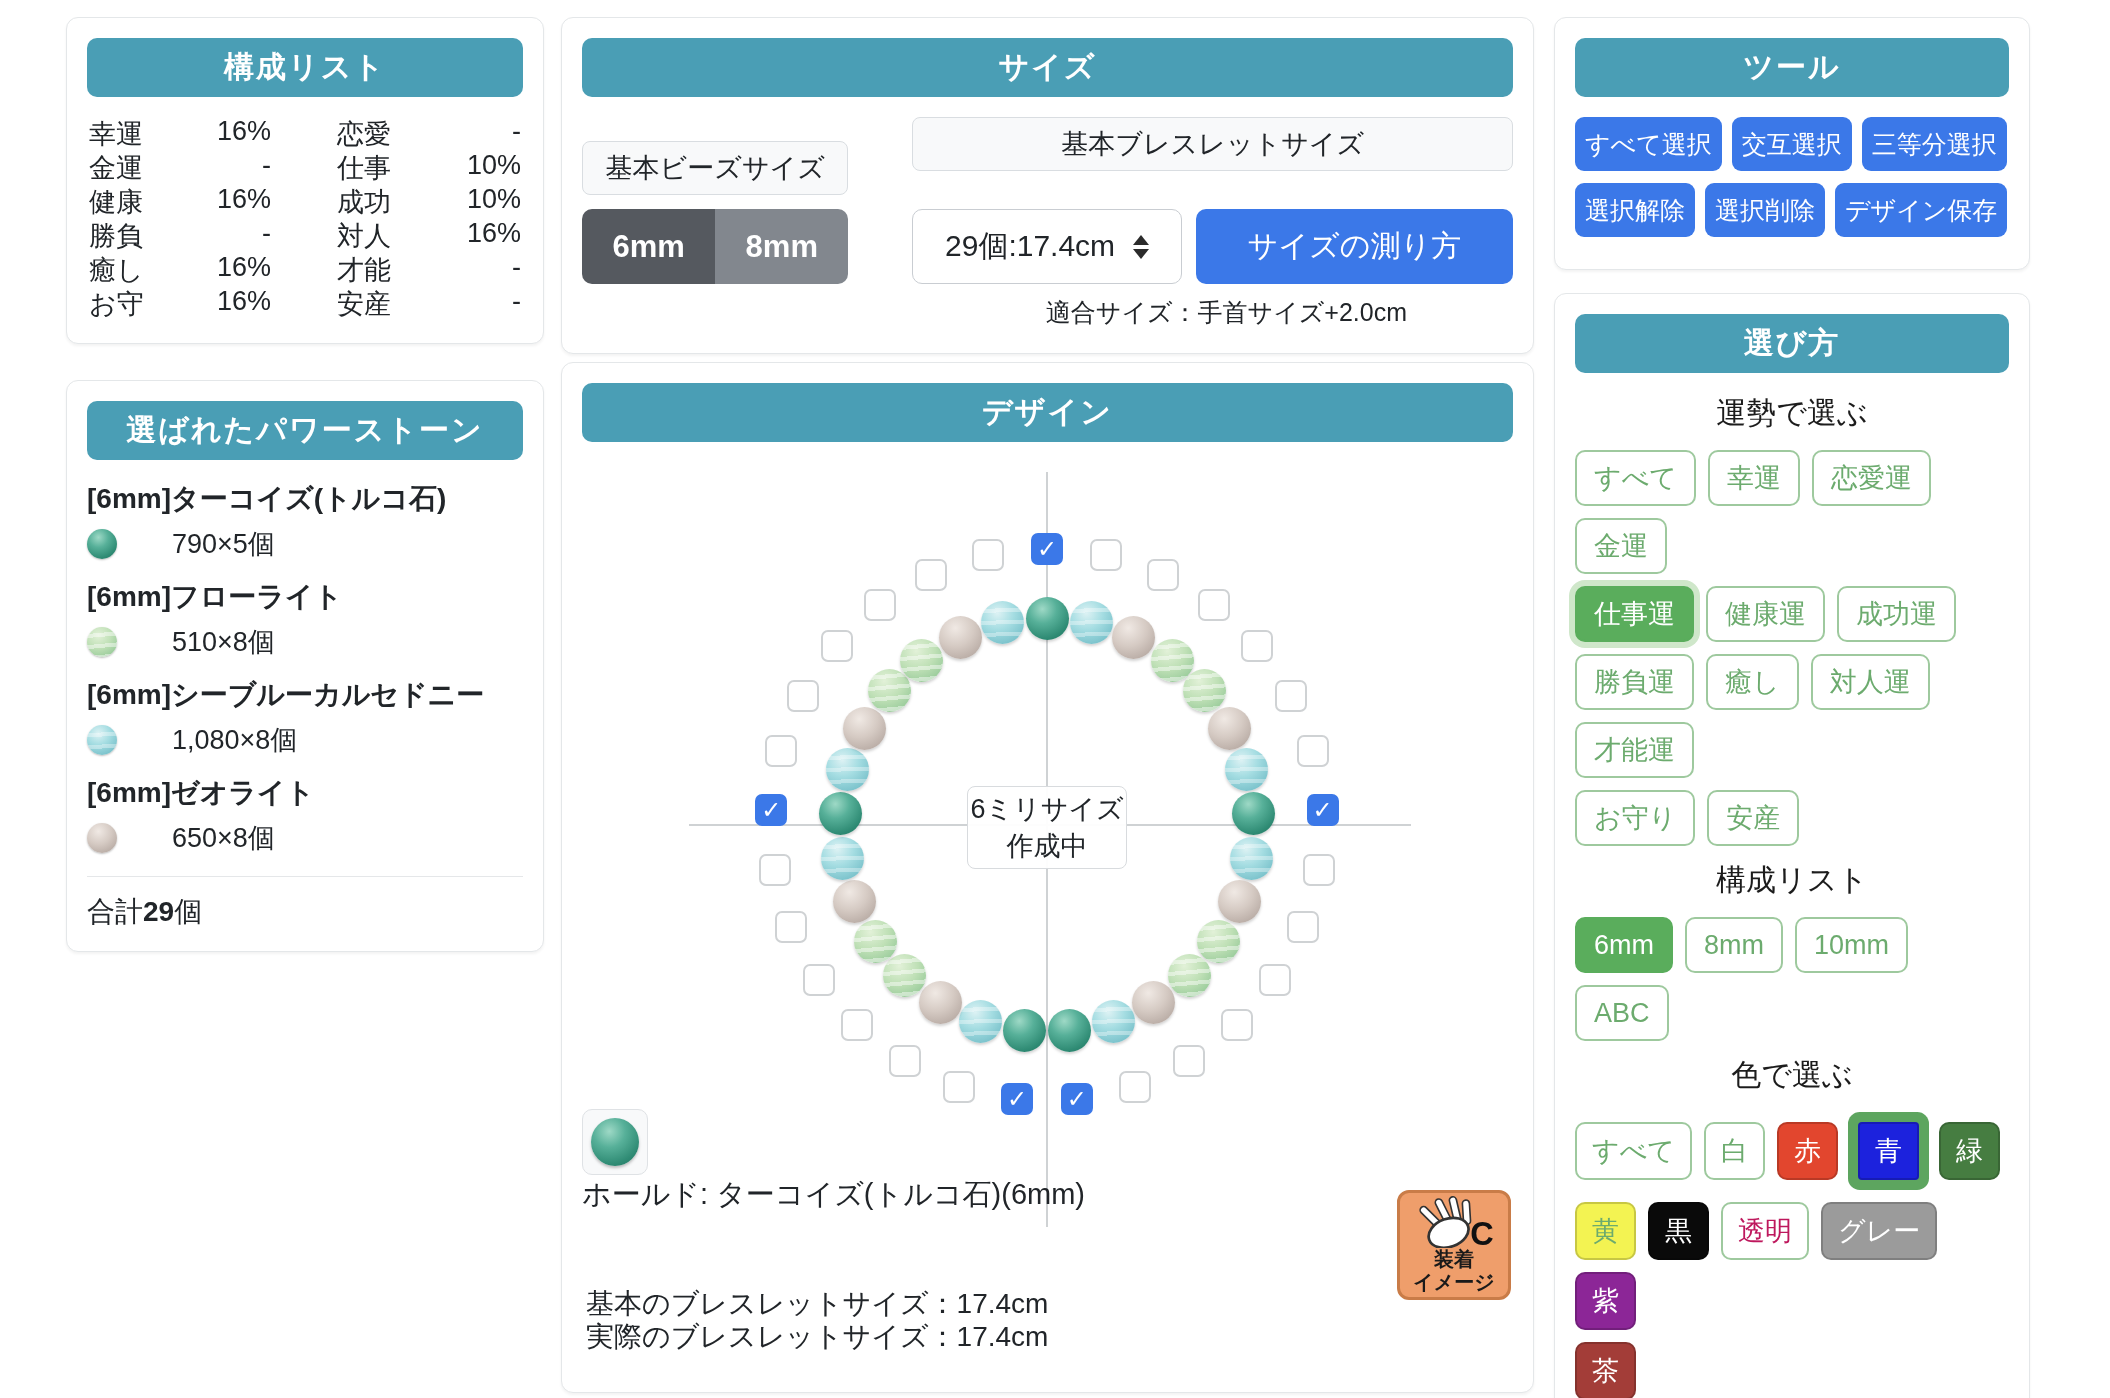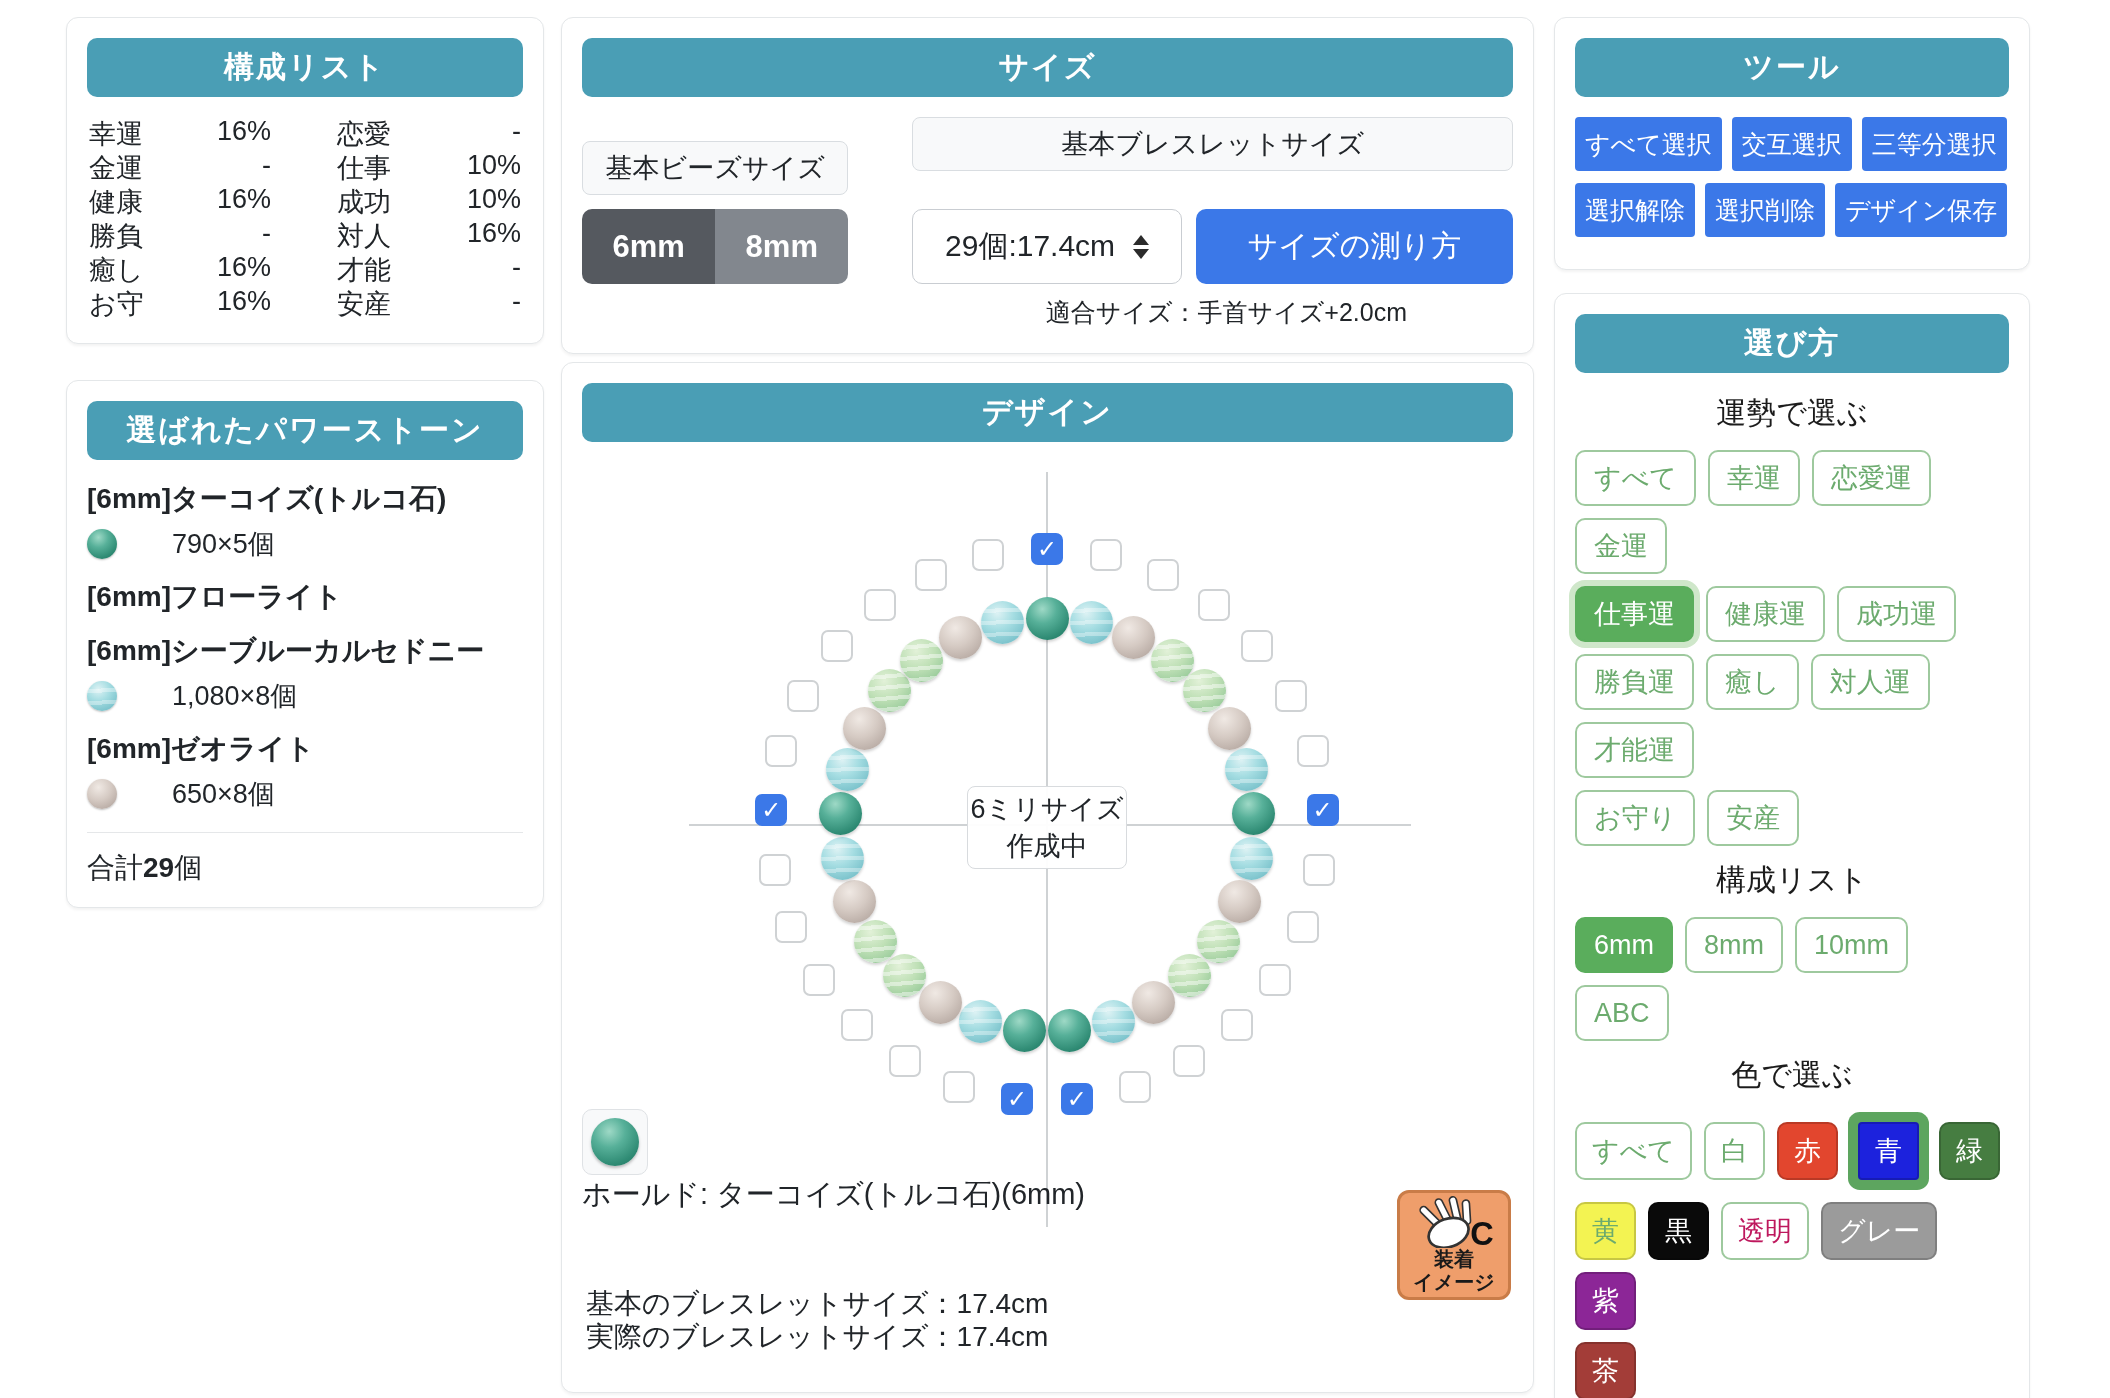--- a/index.html
+++ b/index.html
@@ -83,21 +83,21 @@
   .wear-label { font-size:20px; font-weight:bold; color:#1a1a1a; line-height:1.15; }
   .size-text { position:absolute; left:24px; font-size:28px; z-index:3; }
   .size-text.base { top:922px; }
   .size-text.actual { top:955px; }
   .sliver { margin-top:7px; height:14px; border:1px solid #dcdfe2; border-bottom:none;
             border-radius:12px 12px 0 0; background:#fbfbfc; }
 
   
   .tools-body { padding:0 20px 20px; }
   .tool-row { display:flex; gap:10px; margin-bottom:12px; }
-  .tool-btn { background:#3b78e8; color:#fff; border:none; border-radius:4px; height:54px;
+  .tool-btn { background:#3b78e8; color:#fff; border:none; border-radius:9px; height:54px;
               font-size:25px; padding:0 10px; display:flex; align-items:center; justify-content:center;
               cursor:pointer; font-family:inherit; }
 
   
   .chooser-panel { margin-top:23px; }
   .chooser-body { padding:0 20px 24px; }
   .sub-heading { text-align:center; font-size:30px; margin:14px 0 16px; color:#1c1c1c; }
   .chip-row { display:flex; flex-wrap:wrap; gap:12px; margin-bottom:12px; align-items:center; }
   .chip { border:2px solid #9ec99e; background:#fff; color:#6cab6e; border-radius:10px;
           font-size:27px; padding:0 17px; height:56px; display:flex; align-items:center;
@@ -195,20 +195,24 @@
     <section class="panel">
       <div class="panel-header">選ばれたパワーストーン</div>
       <div class="stones-body">
         <div id="stone-items">
             <div class="stone-name">[6mm]ターコイズ(トルコ石)</div>
             <div class="stone-qty">
               <span class="bead30 st-turquoise"></span>
               <span class="qty-text">790×5個</span>
             </div>
             <div class="stone-name">[6mm]フローライト</div>
+            <div class="stone-qty">
+              <span class="bead30 st-fluorite"></span>
+              <span class="qty-text">510×8個</span>
+            </div>
             <div class="stone-name">[6mm]シーブルーカルセドニー</div>
             <div class="stone-qty">
               <span class="bead30 st-chalcedony"></span>
               <span class="qty-text">1,080×8個</span>
             </div>
             <div class="stone-name">[6mm]ゼオライト</div>
             <div class="stone-qty">
               <span class="bead30 st-zeolite"></span>
               <span class="qty-text">650×8個</span>
             </div>

